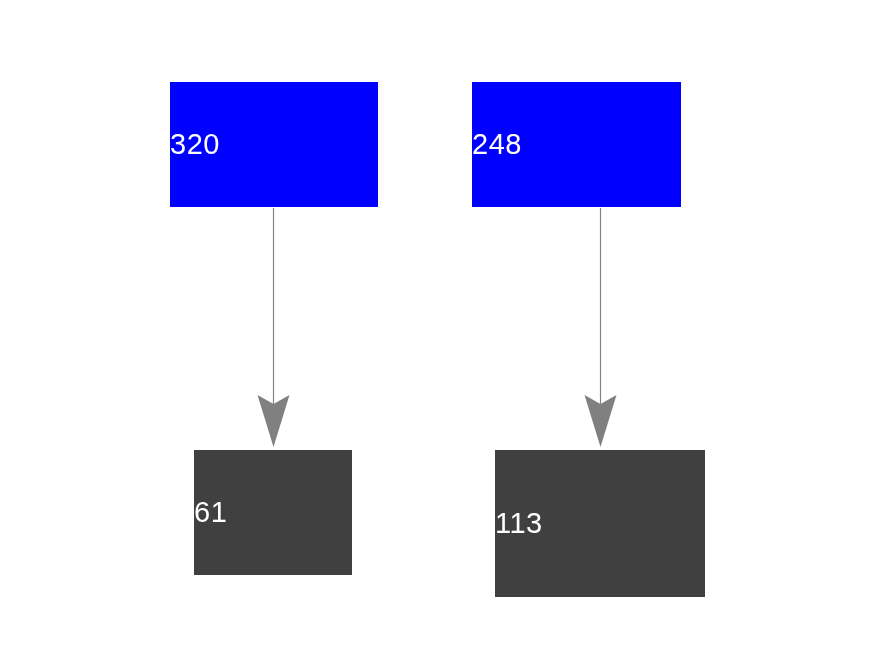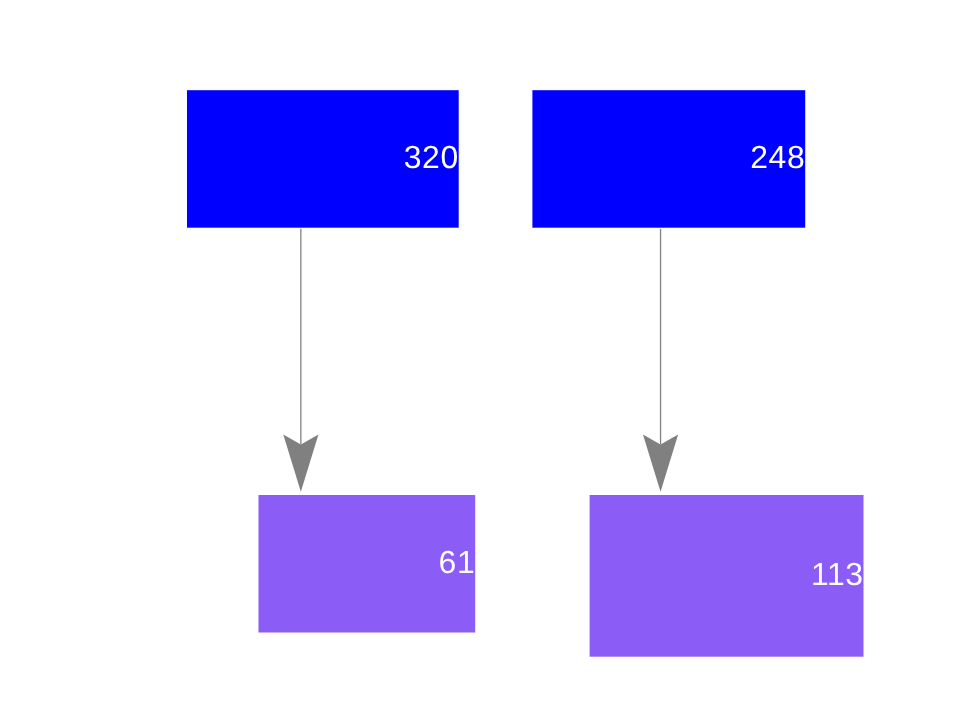--- a/index.html
+++ b/index.html
@@ -20,34 +20,33 @@
     width: 875px; height: 656px;
   }
   svg.edges-layer {
     position: absolute;
     left: 0; top: 0;
   }
   .node {
     position: absolute;
     display: flex;
     align-items: center;
-    justify-content: flex-end;
+    justify-content: flex-start;
     color: #ffffff;
     font-size: 29px;
     line-height: 1;
     letter-spacing: 0.5px;
     user-select: none;
-    padding-left: 39px;
   }
   .node.source { background: #0000fe; }
-  .node.target { background: #8b5cf6; margin-left: 41px; }
+  .node.target { background: #404040; }
 
   
   #node-source-1 { left: 170px; top:  82px; width: 208px; height: 125px; }
-  #node-source-2 { left: 484px; top:  82px; width: 209px; height: 125px; }
+  #node-source-2 { left: 472px; top:  82px; width: 209px; height: 125px; }
   #node-target-1 { left: 194px; top: 450px; width: 158px; height: 125px; }
   #node-target-2 { left: 495px; top: 450px; width: 210px; height: 147px; }
 </style>
 </head>
 <body>
 
 <div class="canvas">
 
   <svg class="edges-layer" width="875" height="656" viewBox="0 0 875 656">
     <g>

